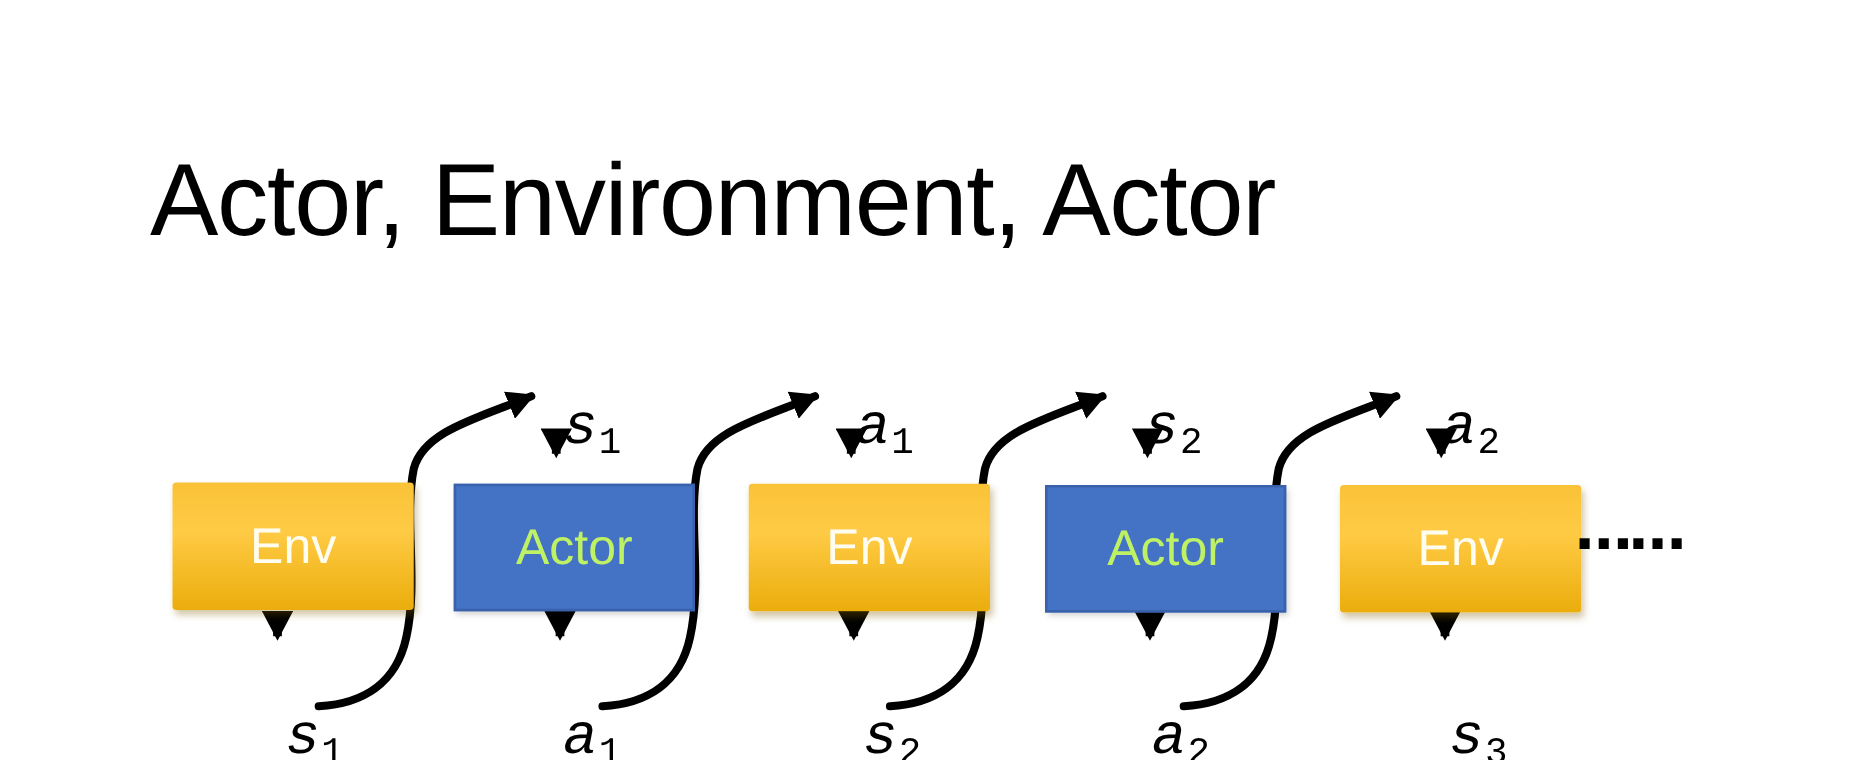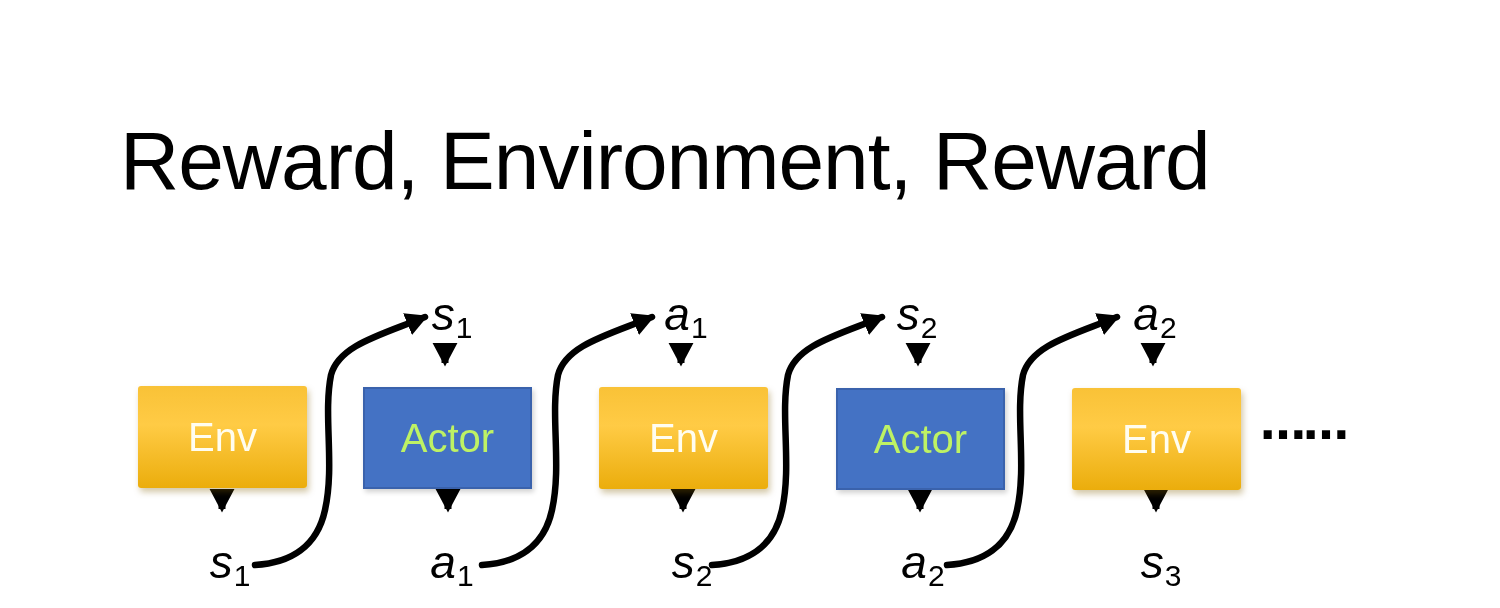--- a/index.html
+++ b/index.html
@@ -7,63 +7,64 @@
     position:relative;width:1500px;height:608px;background:#ffffff;
     overflow:hidden;font-family:"Liberation Sans",sans-serif;
   }
   #title{
     position:absolute;left:120px;top:116px;
     font-family:"Liberation Sans",sans-serif;
     font-weight:300;font-size:82px;line-height:1.1;
     letter-spacing:-1px;color:#000;white-space:nowrap;
   }
   .box{
-    position:absolute;width:169px;height:102px;
+    position:absolute;width:193px;height:102px;
     display:flex;align-items:center;justify-content:center;
     box-sizing:border-box;
   }
   .box .box-label{
     font-family:"Liberation Sans",sans-serif;font-size:40px;line-height:1;
   }
   .box.env{
     background:linear-gradient(180deg,#F9C237 0%,#FFCB45 38%,#EBAD0C 100%);
     border-radius:3px;
     box-shadow:2px 4px 6px rgba(130,95,0,0.35);
   }
   .box.env .box-label{color:#FFFDF0;}
   .box.actor{
     background:#4472C4;border:2.5px solid #3A62AC;
     box-shadow:2px 3px 5px rgba(0,0,0,0.18);
   }
   .box.actor .box-label{color:#bef264;}
   .mlabel{
-    position:absolute;width:90px;text-align:center;
-    font-family:Liberation Sans, sans-serif;
+    position:absolute;width:90px;text-align:right;
+    font-family:Liberation Mono, monospace;
     font-style:italic;font-size:46px;line-height:1.15;color:#000;
     white-space:nowrap;
+    margin-top:28px;
   }
   .mlabel sub{
     font-style:normal;font-size:30px;vertical-align:-0.28em;
     margin-left:1px;line-height:0;
   }
   #ellipsis-dots{
     position:absolute;left:1260px;top:400px;width:120px;
     font-family:"DejaVu Sans",sans-serif;font-weight:bold;
     font-size:46px;letter-spacing:-3px;color:#000;line-height:1;
   }
   svg.overlay{position:absolute;left:0;top:0;}
   .curve{fill:none;stroke:#000;stroke-width:6.5;stroke-linecap:round;}
   .darrow{stroke:#000;stroke-width:7;}
 </style>
 </head>
 <body>
 
 <div id="slide">
 
-  <div id="title">Reward, Environment, Reward</div>
+  <div id="title">Actor, Environment, Actor</div>
 
   <svg class="overlay" width="1500" height="608" viewBox="0 0 1500 608">
     <defs>
       <marker id="ah" markerWidth="4" markerHeight="3.6" refX="2.9" refY="1.8" orient="auto" markerUnits="strokeWidth">
         <path d="M0,0 L3.4,1.8 L0,3.6 Z" fill="#000"></path>
       </marker>
     </defs>
 
     <path class="curve" d="M255 565 c 35 -2 62 -18 70 -55 c 10 -45 -2 -95 6 -135 c 8 -30 50 -40 94 -58" marker-end="url(#ah)"></path>
     <path class="curve" d="M482 565 c 35 -2 62 -18 70 -55 c 10 -45 -2 -95 6 -135 c 8 -30 50 -40 94 -58" marker-end="url(#ah)"></path>

